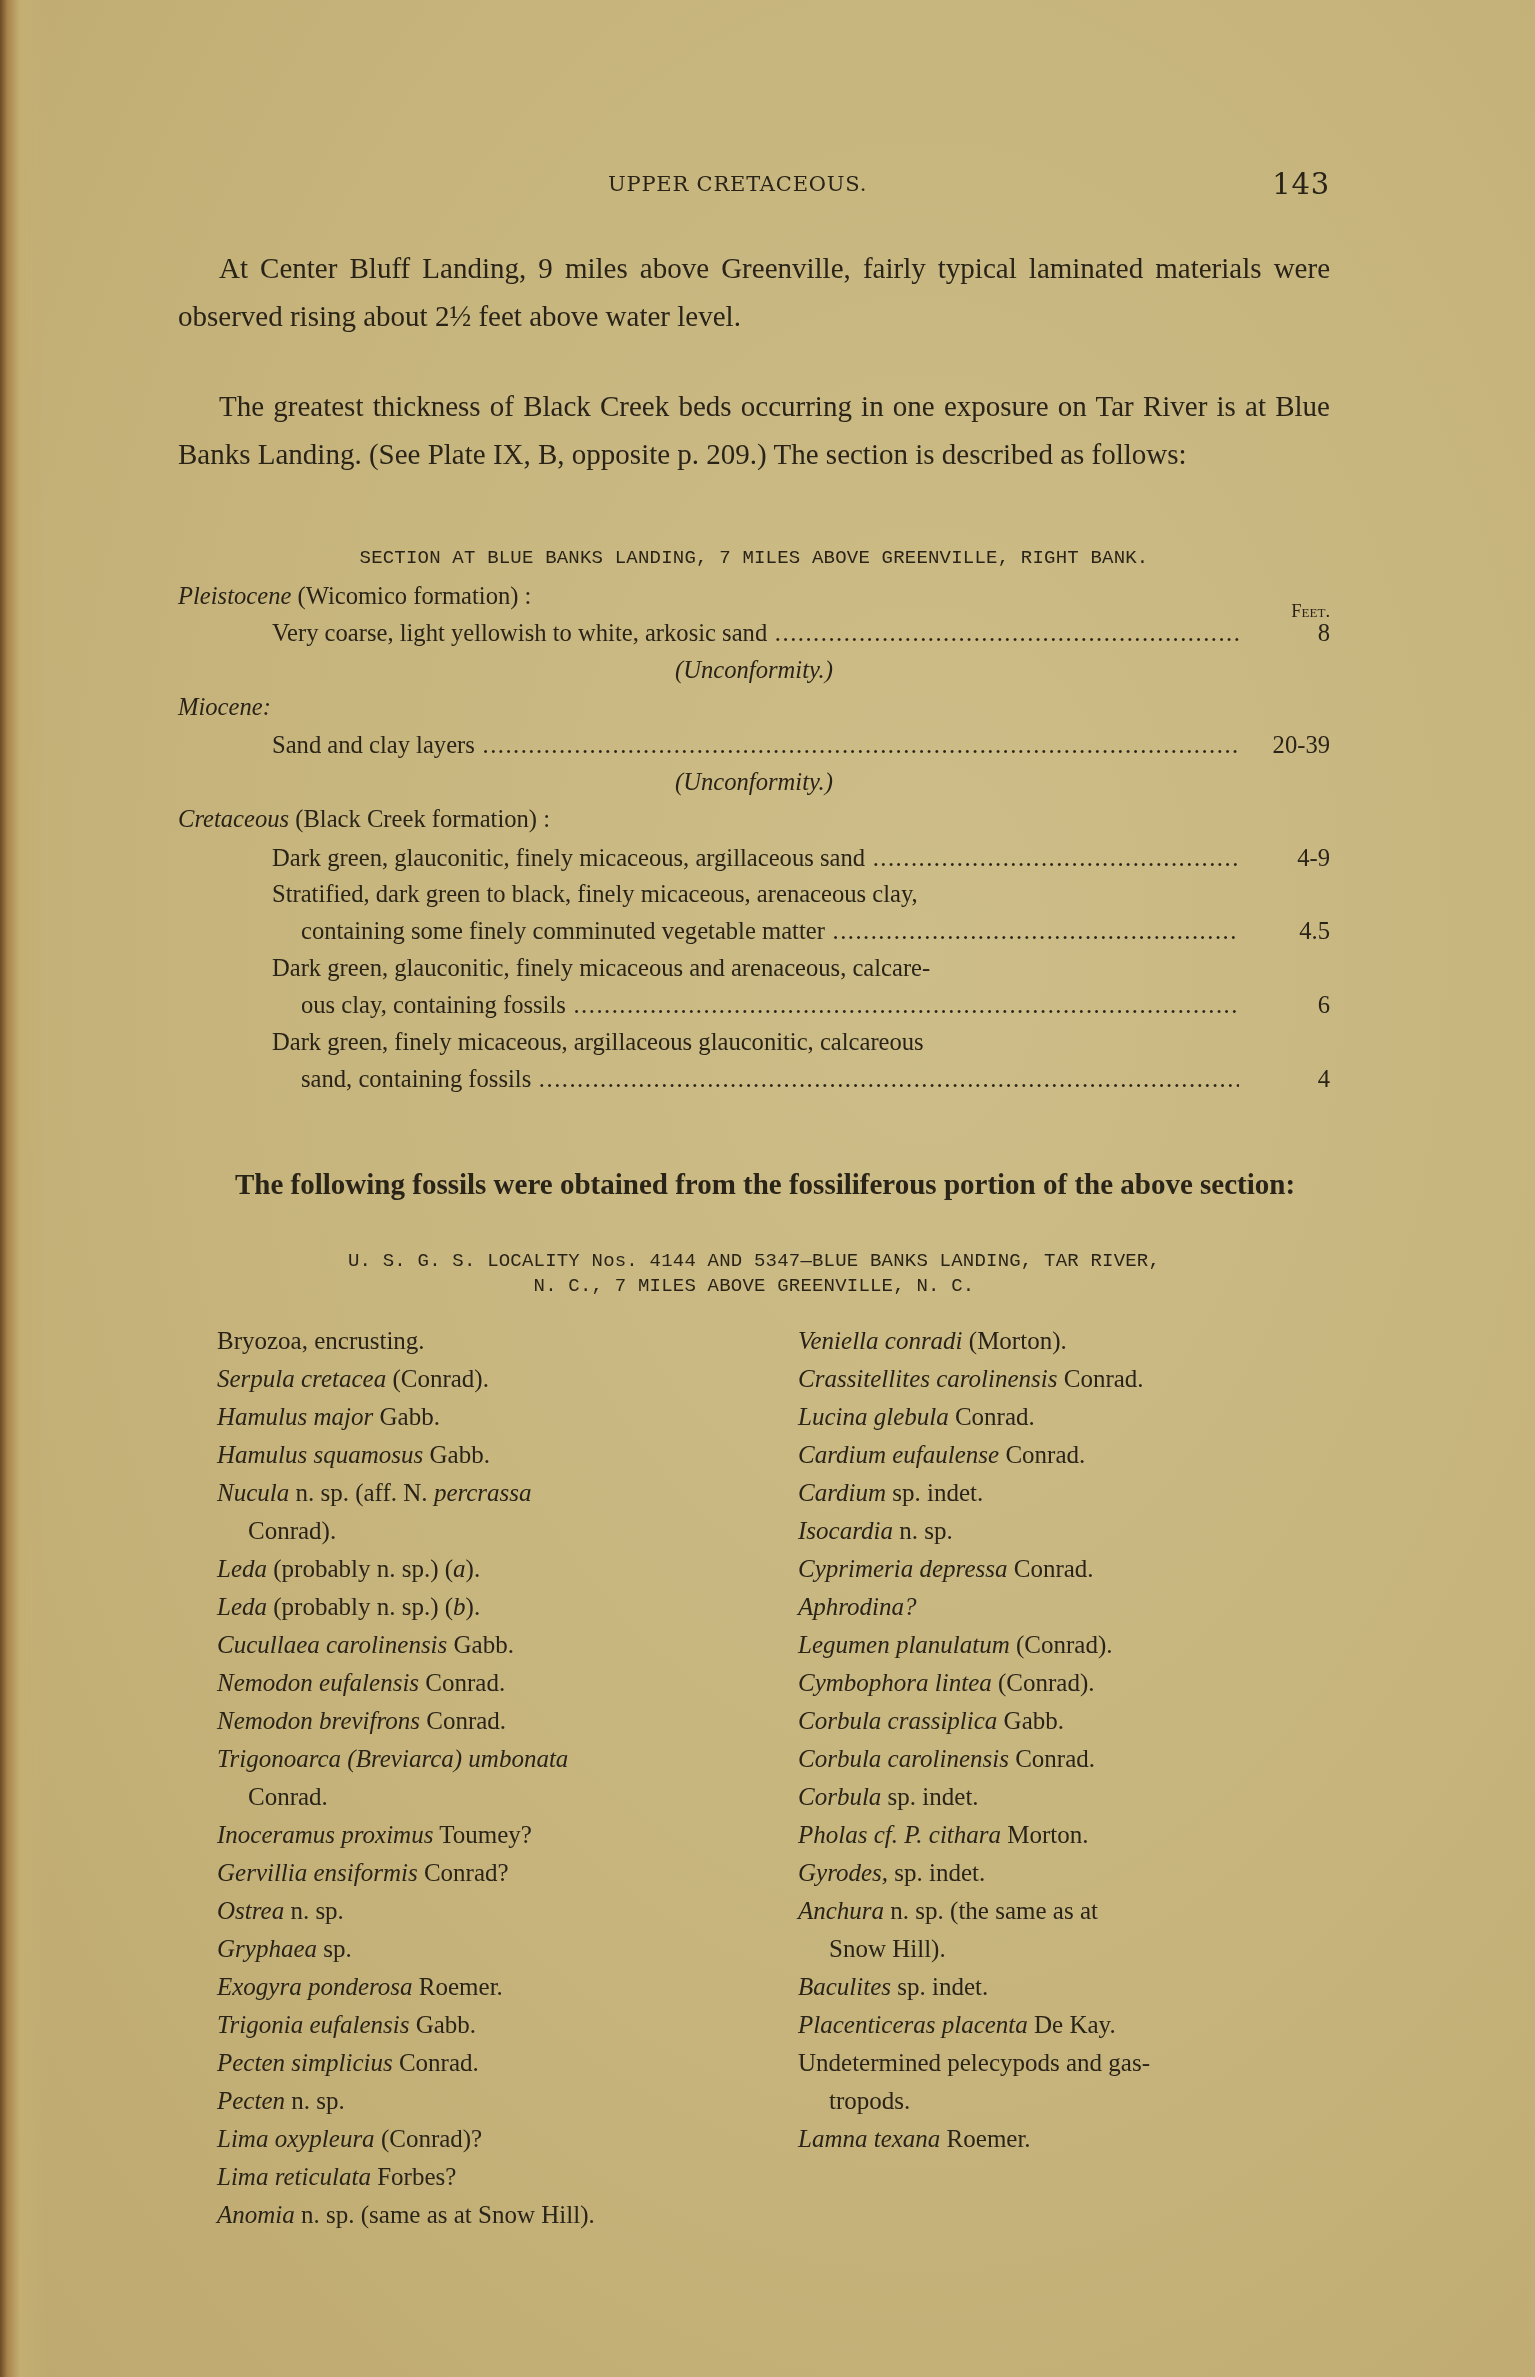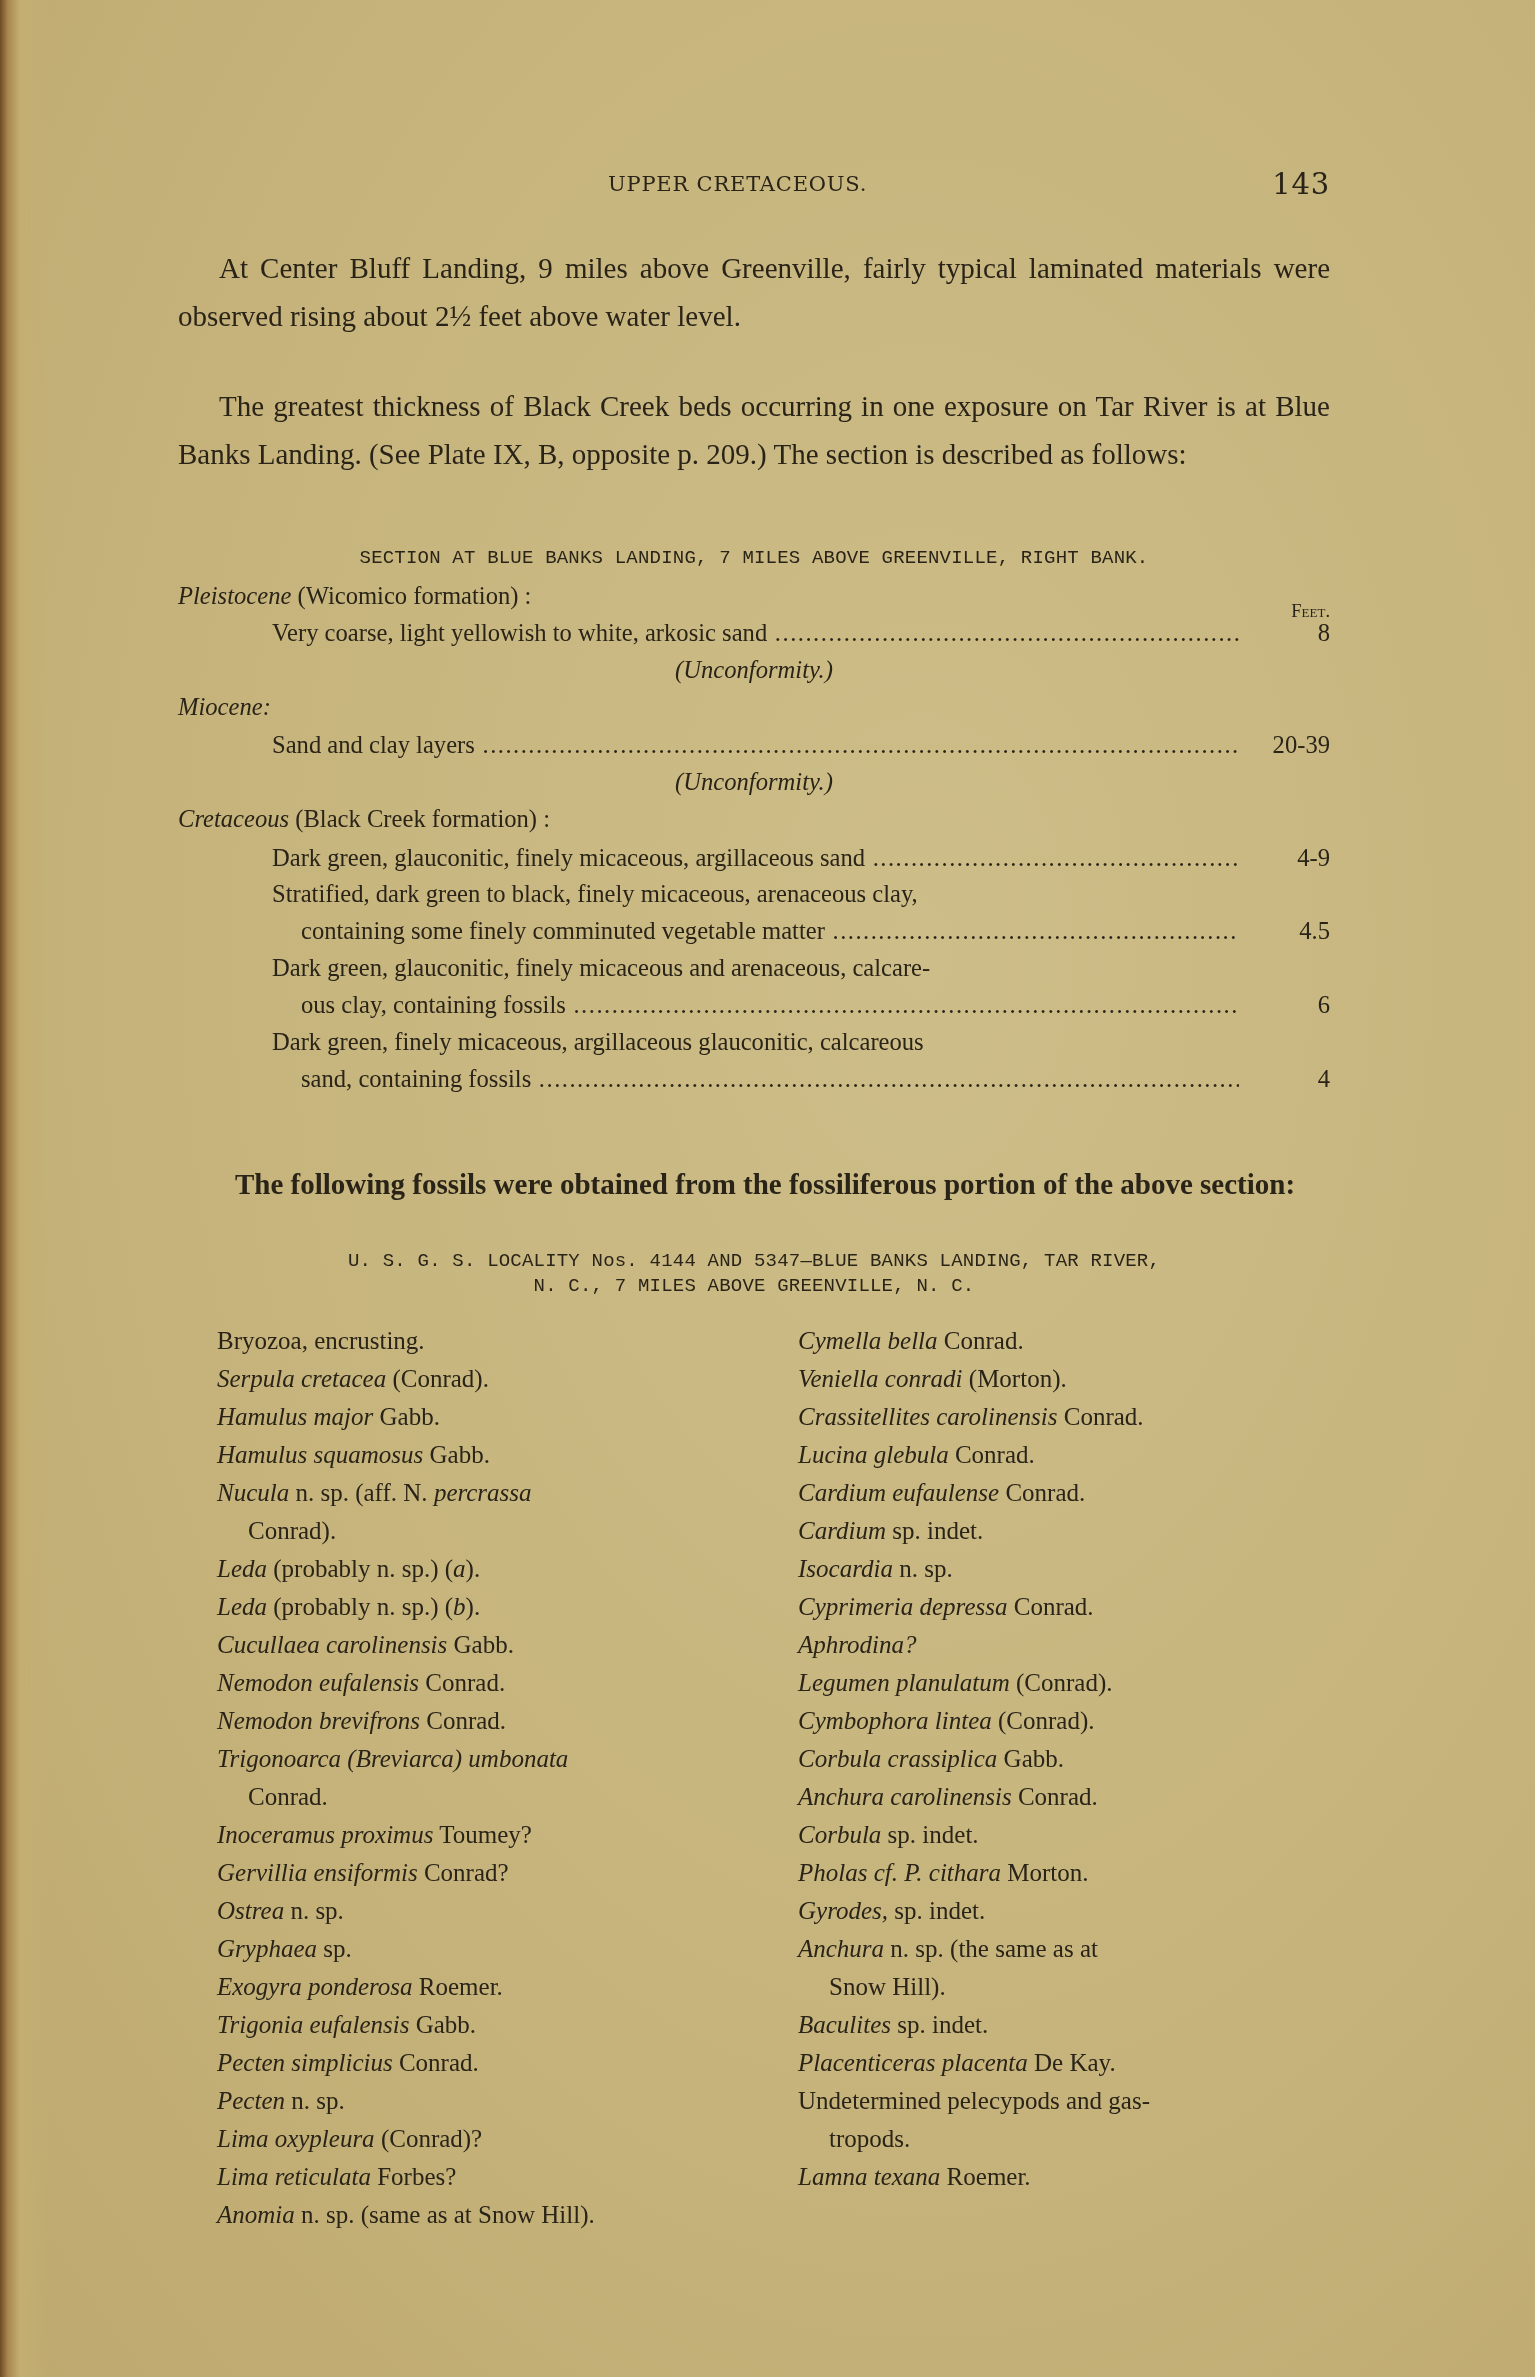--- a/index.html
+++ b/index.html
@@ -131,33 +131,32 @@
         <div class="fitem"><i>Gryphaea</i><span> sp.</span></div>
         <div class="fitem"><i>Exogyra ponderosa</i><span> Roemer.</span></div>
         <div class="fitem"><i>Trigonia eufalensis</i><span> Gabb.</span></div>
         <div class="fitem"><i>Pecten simplicius</i><span> Conrad.</span></div>
         <div class="fitem"><i>Pecten</i><span> n. sp.</span></div>
         <div class="fitem"><i>Lima oxypleura</i><span> (Conrad)?</span></div>
         <div class="fitem"><i>Lima reticulata</i><span> Forbes?</span></div>
         <div class="fitem"><i>Anomia</i><span> n. sp. (same as at Snow Hill).</span></div>
       </div>
     <div class="col right" id="col-right">
-        <div class="fitem"><i>Cymella bella</i><span> Conrad.</span></div>
         <div class="fitem"><i>Veniella conradi</i><span> (Morton).</span></div>
         <div class="fitem"><i>Crassitellites carolinensis</i><span> Conrad.</span></div>
         <div class="fitem"><i>Lucina glebula</i><span> Conrad.</span></div>
         <div class="fitem"><i>Cardium eufaulense</i><span> Conrad.</span></div>
         <div class="fitem"><i>Cardium</i><span> sp. indet.</span></div>
         <div class="fitem"><i>Isocardia</i><span> n. sp.</span></div>
         <div class="fitem"><i>Cyprimeria depressa</i><span> Conrad.</span></div>
         <div class="fitem"><i>Aphrodina?</i></div>
         <div class="fitem"><i>Legumen planulatum</i><span> (Conrad).</span></div>
         <div class="fitem"><i>Cymbophora lintea</i><span> (Conrad).</span></div>
         <div class="fitem"><i>Corbula crassiplica</i><span> Gabb.</span></div>
-        <div class="fitem"><i>Anchura carolinensis</i><span> Conrad.</span></div>
+        <div class="fitem"><i>Corbula carolinensis</i><span> Conrad.</span></div>
         <div class="fitem"><i>Corbula</i><span> sp. indet.</span></div>
         <div class="fitem"><i>Pholas cf. P. cithara</i><span> Morton.</span></div>
         <div class="fitem"><i>Gyrodes,</i><span> sp. indet.</span></div>
         <div class="fitem"><i>Anchura</i><span> n. sp. (the same as at</span></div>
         <div class="fitem cont"><span>Snow Hill).</span></div>
         <div class="fitem"><i>Baculites</i><span> sp. indet.</span></div>
         <div class="fitem"><i>Placenticeras placenta</i><span> De Kay.</span></div>
         <div class="fitem"><span>Undetermined pelecypods and gas-</span></div>
         <div class="fitem cont"><span>tropods.</span></div>
         <div class="fitem"><i>Lamna texana</i><span> Roemer.</span></div>

